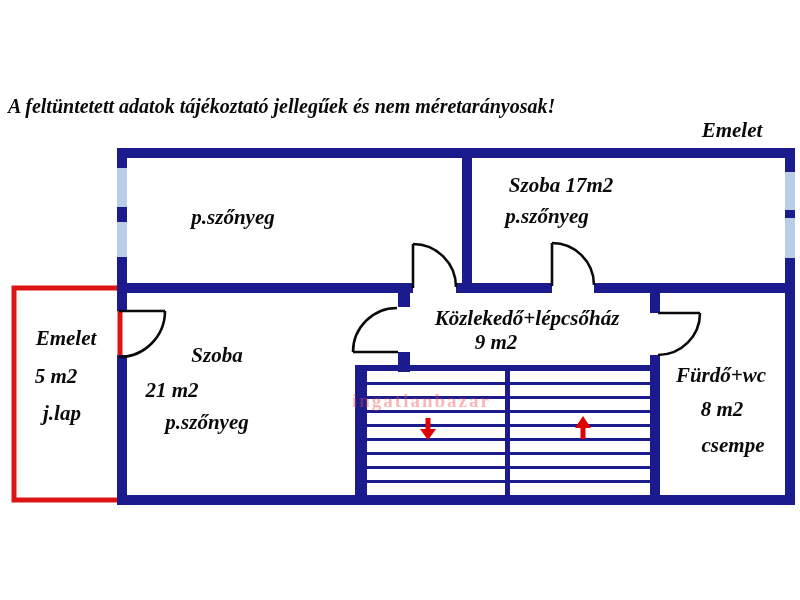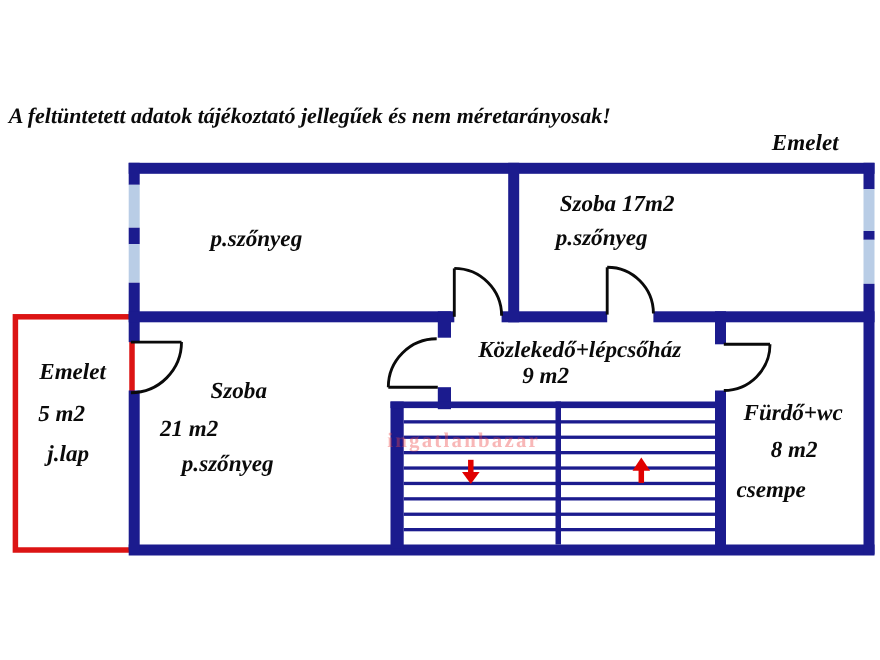--- a/index.html
+++ b/index.html
@@ -115,16 +115,16 @@
   <div class="lbl" style="left:66px;top:338px;">Emelet</div>
   <div class="lbl" style="left:56px;top:376px;">5 m2</div>
   <div class="lbl" style="left:62px;top:413px;">j.lap</div>
 
   <div class="lbl" style="left:217px;top:355px;">Szoba</div>
   <div class="lbl" style="left:172px;top:390px;">21 m2</div>
   <div class="lbl" style="left:207px;top:422px;">p.szőnyeg</div>
 
   <div class="lbl" style="left:721px;top:375px;">Fürdő+wc</div>
   <div class="lbl" style="left:722px;top:409px;">8 m2</div>
-  <div class="lbl" style="left:701px;top:445px;">csempe</div>
+  <div class="lbl" style="left:733px;top:445px;">csempe</div>
 
   <div class="watermark">ingatlanbazar</div>
 </div>
 
 </body></html>

